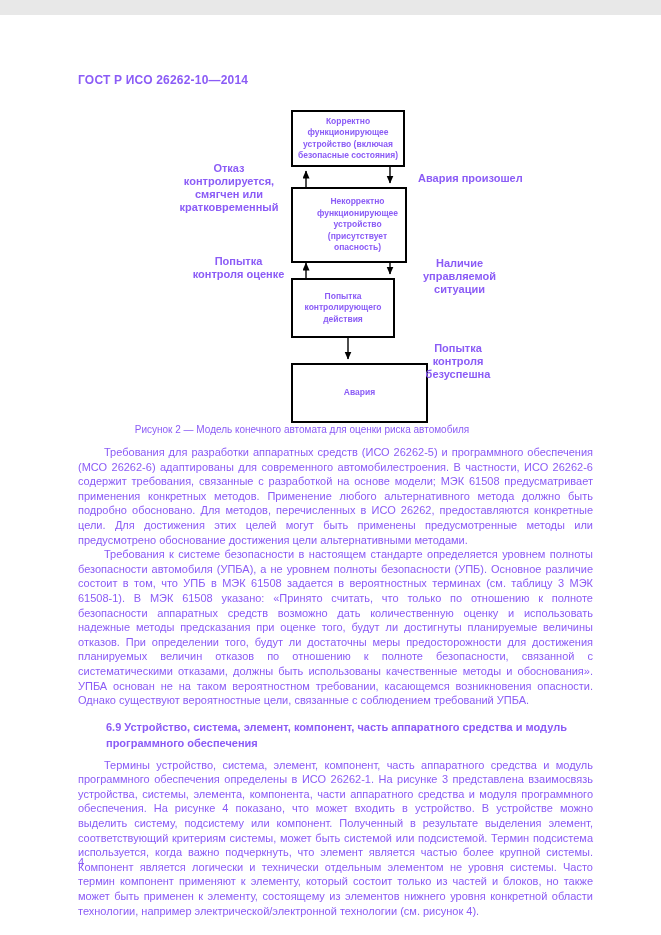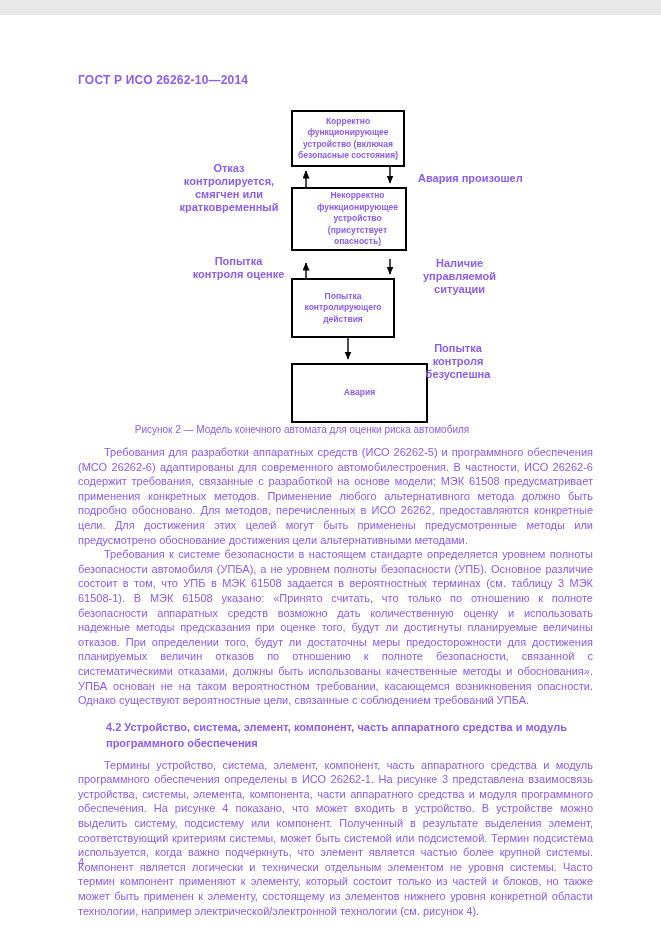--- a/index.html
+++ b/index.html
@@ -15,21 +15,21 @@
   
   .diagram-svg { position:absolute; left:0; top:0; pointer-events:none; }
   .state-box {
     position:absolute; box-sizing:border-box;
     border:2px solid #000; background:#fff;
     display:flex; align-items:center; justify-content:center;
     text-align:center; font-weight:bold; font-size:8.5px; line-height:11.5px;
     padding:2px 3px;
   }
   #box-correct   { left:291px; top:95px;  width:114px; height:57px;justify-content:center; }
-  #box-incorrect { left:291px; top:172px; width:116px; height:64px;padding-left:20px; }
+  #box-incorrect { left:291px; top:172px; width:116px; height:76px;padding-left:20px; }
   #box-control   { left:291px; top:263px; width:104px; height:60px; }
   #box-accident  { left:291px; top:348px; width:137px; height:60px; }
   .edge-label {
     position:absolute; font-weight:bold; font-size:11px; line-height:13px;
     text-align:center;
   }
   #el-failure-controlled    { left:168px; top:147px; width:122px; }
   #el-failure-occurred      { left:418px; top:157px; white-space:nowrap; }
   #el-control-successful    { left:188px; top:240px; width:101px; }
   #el-controllable-situation{ left:408px; top:242px; width:103px; }
@@ -87,19 +87,19 @@
   <div class="edge-label" id="el-failure-occurred">Авария произошел</div>
   <div class="edge-label" id="el-control-successful">Попытка контроля оценке</div>
   <div class="edge-label" id="el-control-unsuccessful">Попытка контроля безуспешна</div>
   <div class="edge-label" id="el-controllable-situation">Наличие управляемой ситуации</div>
 
   <div class="fig-caption">Рисунок 2 — Модель конечного автомата для оценки риска автомобиля</div>
 
   <div class="body-text">
     <p>Требования для разработки аппаратных средств (ИСО 26262-5) и программного обеспечения (МСО 26262-6) адаптированы для современного автомобилестроения. В частности, ИСО 26262-6 содержит требования, связанные с разработкой на основе модели; МЭК 61508 предусматривает применения конкретных методов. Применение любого альтернативного метода должно быть подробно обосновано. Для методов, перечисленных в ИСО 26262, предоставляются конкретные цели. Для достижения этих целей могут быть применены предусмотренные методы или предусмотрено обоснование достижения цели альтернативными методами.</p>
     <p>Требования к системе безопасности в настоящем стандарте определяется уровнем полноты безопасности автомобиля (УПБА), а не уровнем полноты безопасности (УПБ). Основное различие состоит в том, что УПБ в МЭК 61508 задается в вероятностных терминах (см. таблицу 3 МЭК 61508-1). В МЭК 61508 указано: «Принято считать, что только по отношению к полноте безопасности аппаратных средств возможно дать количественную оценку и использовать надежные методы предсказания при оценке того, будут ли достигнуты планируемые величины отказов. При определении того, будут ли достаточны меры предосторожности для достижения планируемых величин отказов по отношению к полноте безопасности, связанной с систематическими отказами, должны быть использованы качественные методы и обоснования». УПБА основан не на таком вероятностном требовании, касающемся возникновения опасности. Однако существуют вероятностные цели, связанные с соблюдением требований УПБА.</p>
-    <div class="section-heading">4.2 Устройство, система, элемент, компонент, часть аппаратного средства и модуль программного обеспечения</div>
+    <div class="section-heading">6.9 Устройство, система, элемент, компонент, часть аппаратного средства и модуль программного обеспечения</div>
     <p>Термины устройство, система, элемент, компонент, часть аппаратного средства и модуль программного обеспечения определены в ИСО 26262-1. На рисунке 3 представлена взаимосвязь устройства, системы, элемента, компонента, части аппаратного средства и модуля программного обеспечения. На рисунке 4 показано, что может входить в устройство. В устройстве можно выделить систему, подсистему или компонент. Полученный в результате выделения элемент, соответствующий критериям системы, может быть системой или подсистемой. Термин подсистема используется, когда важно подчеркнуть, что элемент является частью более крупной системы. Компонент является логически и технически отдельным элементом не уровня системы. Часто термин компонент применяют к элементу, который состоит только из частей и блоков, но также может быть применен к элементу, состоящему из элементов нижнего уровня конкретной области технологии, например электрической/электронной технологии (см. рисунок 4).</p>
   </div>
 
   <div class="page-number">4</div>
 
 </div>
 
 </body></html>

